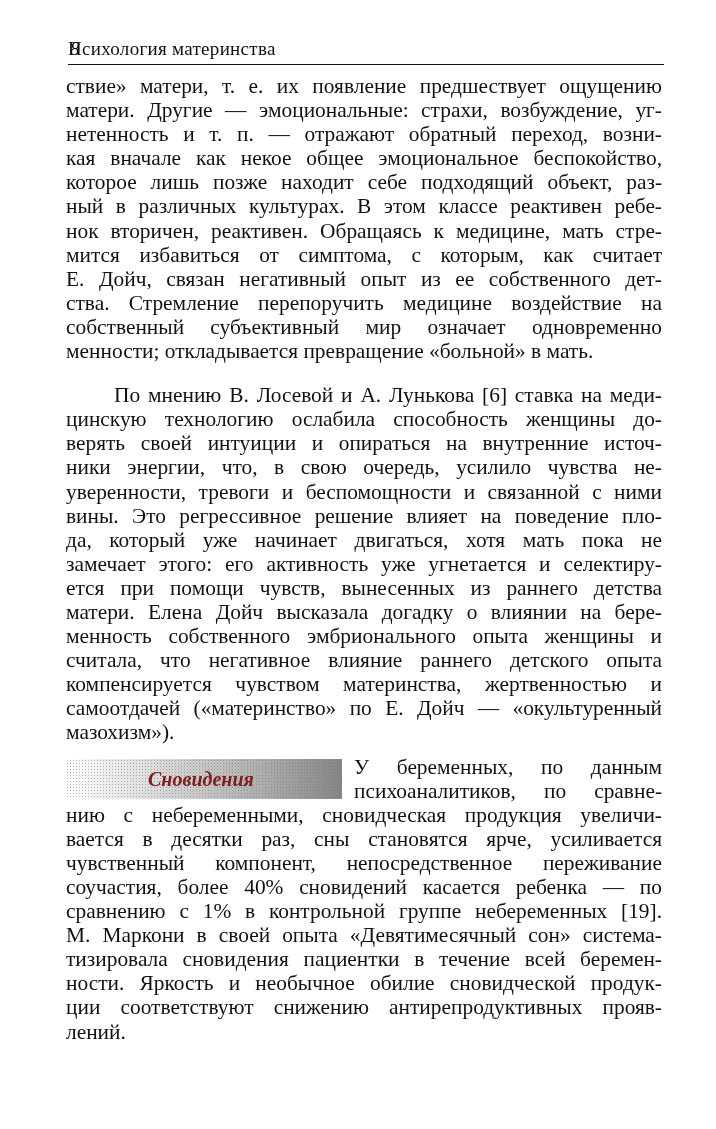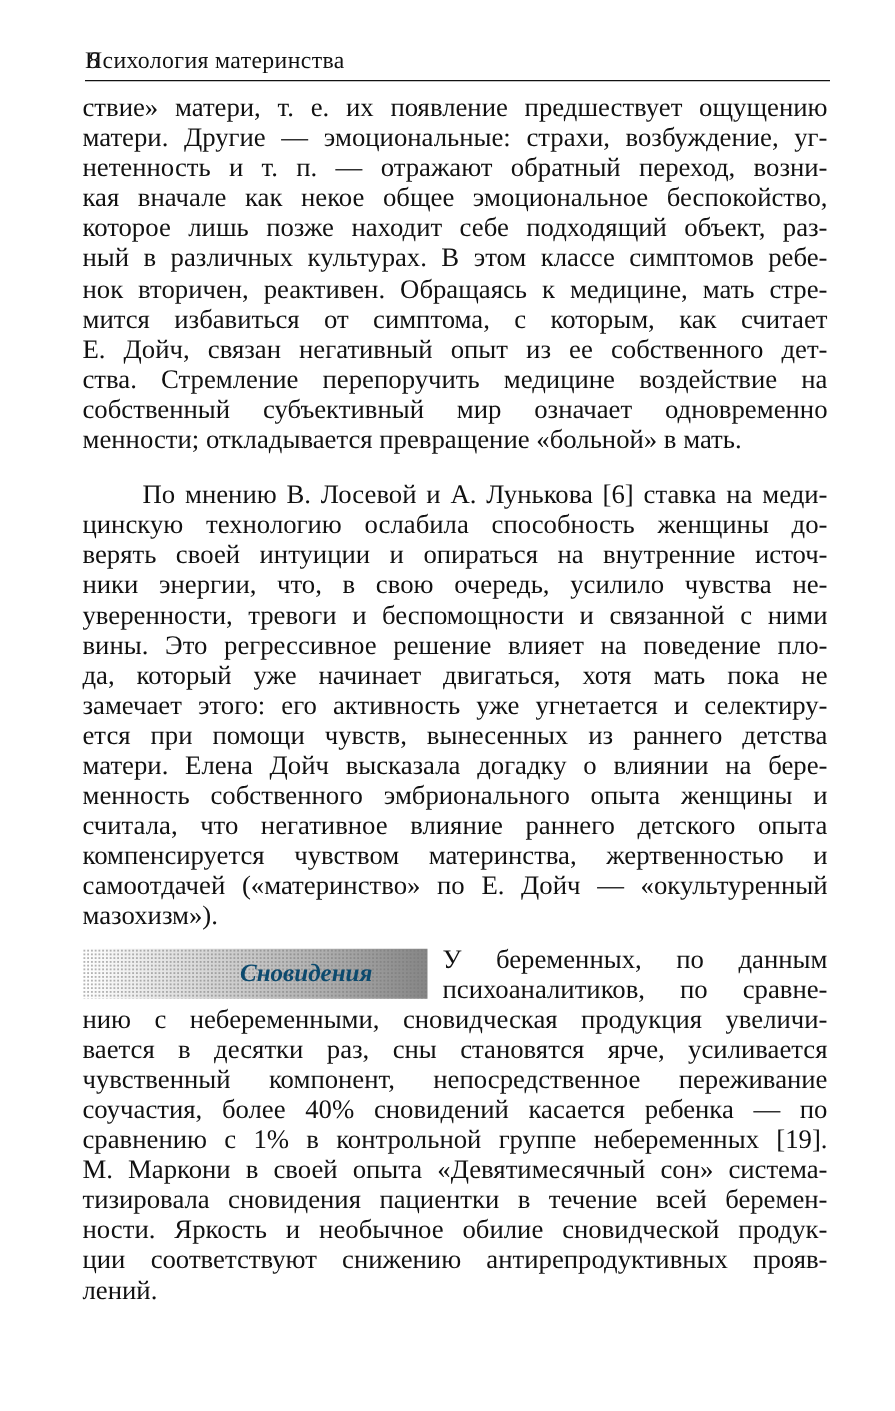--- a/index.html
+++ b/index.html
@@ -10,39 +10,39 @@
   .body-text { position: absolute; left: 66px; top: 74px; width: 596px; font-size: 21.4px; line-height: 24.1px; text-align: justify; }
   .line { display: block; white-space: nowrap; text-align: justify; text-align-last: justify; height: 24.1px; }
   .line.last { text-align-last: left; }
   .indent { padding-left: 48px; }
   .side-wrap { position: relative; }
   .side-heading { position: absolute; left: 0; top: 4px; width: 276px; height: 40px; }
   .side-heading .bg { position: absolute; left: 0; top: 0; width: 276px; height: 40px;
     background: linear-gradient(90deg, rgba(255,255,255,1) 0%, rgba(200,200,200,0.5) 25%, rgba(140,140,140,0.7) 70%, rgba(120,120,120,0.9) 100%); }
   .side-heading .dots { position: absolute; left: 0; top: 0; width: 276px; height: 40px;
     background-image: radial-gradient(#777 0.6px, transparent 0.8px); background-size: 3px 3px; opacity: 0.55; }
-  .side-heading .label { position: absolute; left: 82px; top: 8px; font-style: italic; font-weight: bold; font-size: 20px; color: #0c4a6e; margin-left: 44px; }
+  .side-heading .label { position: absolute; left: 82px; top: 8px; font-style: italic; font-weight: bold; font-size: 20px; color: #7f1d1d; }
   .narrow { padding-left: 288px; }
 </style>
 </head>
 <body>
 
 <div class="header">
   <span class="page-num">8</span>
   <span class="running-title">Психология материнства</span>
 </div>
 
 <div class="body-text">
   <div>
     <span class="line">ствие» матери, т. е. их появление предшествует ощущению</span>
     <span class="line">матери. Другие — эмоциональные: страхи, возбуждение, уг-</span>
     <span class="line">нетенность и т. п. — отражают обратный переход, возни-</span>
     <span class="line">кая вначале как некое общее эмоциональное беспокойство,</span>
     <span class="line">которое лишь позже находит себе подходящий объект, раз-</span>
-    <span class="line">ный в различных культурах. В этом классе симптомов ребе-</span>
+    <span class="line">ный в различных культурах. В этом классе реактивен ребе-</span>
     <span class="line">нок вторичен, реактивен. Обращаясь к медицине, мать стре-</span>
     <span class="line">мится избавиться от симптома, с которым, как считает</span>
     <span class="line">Е. Дойч, связан негативный опыт из ее собственного дет-</span>
     <span class="line">ства. Стремление перепоручить медицине воздействие на</span>
     <span class="line">собственный субъективный мир означает одновременно</span>
     <span class="line last">менности; откладывается превращение «больной» в мать.</span>
   </div>
   <div style="margin-top:20px;">
     <span class="line indent">По мнению В. Лосевой и А. Лунькова [6] ставка на меди-</span>
     <span class="line">цинскую технологию ослабила способность женщины до-</span>

